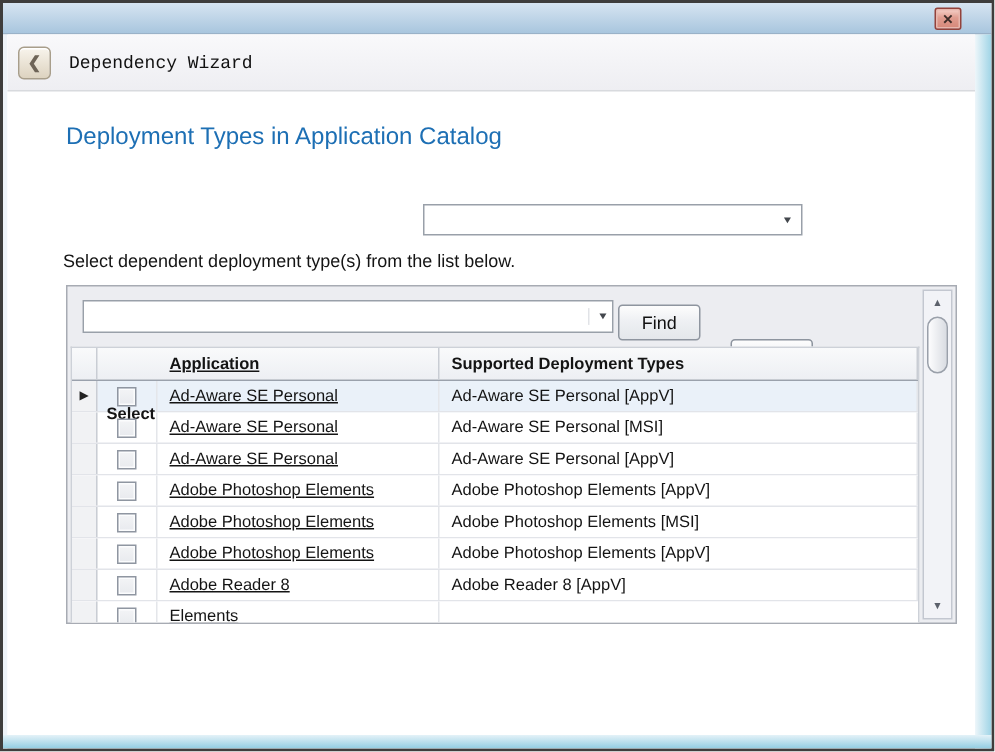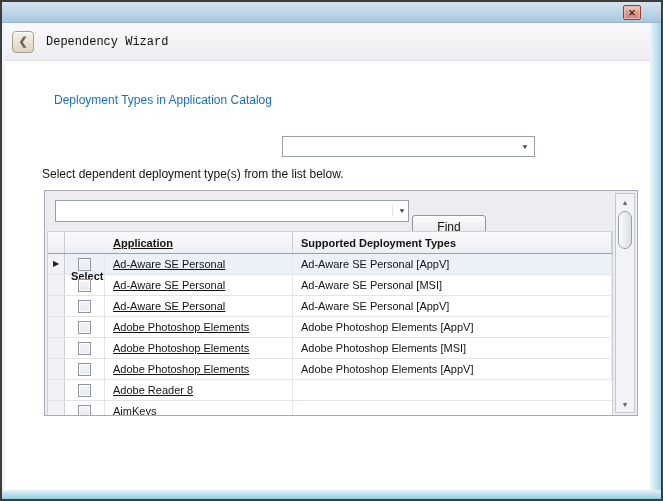--- a/index.html
+++ b/index.html
@@ -29,38 +29,38 @@
   .wizard-header{position:absolute;left:0;top:0;width:100%;height:38px;
     background:linear-gradient(#f9f9fb,#eeeef2);border-bottom:1px solid #d8dade;
     display:flex;align-items:center;padding-left:7px;}
   .back-btn{width:22px;height:22px;border:1px solid #a89e8b;border-radius:4px;
     background:linear-gradient(#f8f4ec,#ddd3c0);box-shadow:inset 0 1px 0 #fff;
     display:flex;align-items:center;justify-content:center;
     color:#6e6457;font-size:11px;font-weight:bold;cursor:pointer;}
   .win-title{margin-left:12px;font-size:12px;color:#111;font-family:Liberation Mono, monospace;}
 
   
-  .page-heading{position:absolute;left:37px;top:58px;margin:12px;
-    font-size:12px;font-weight:400;color:#1d6fb4;}
+  .page-heading{position:absolute;left:37px;top:58px;margin:2px;
+    font-size:16px;font-weight:400;color:#1d6fb4;}
   .group-label{position:absolute;left:37px;top:116px;font-size:12px;line-height:21px;}
   .combo{position:relative;background:#fff;border:1px solid #99a0a9;cursor:pointer;}
   .combo-group{position:absolute;left:277px;top:113px;width:253px;height:21px;}
   .combo-value{position:absolute;left:4px;top:3px;font-size:12px;}
   .combo-arrow{position:absolute;right:5px;top:50%;transform:translateY(-50%) scaleY(.8);
     font-size:8px;color:#43474d;line-height:1;}
   .combo-arrow.separated{border-left:1px solid #e1e3e7;padding-left:5px;right:2px;height:14px;
     display:flex;align-items:center;}
   .list-label{position:absolute;left:37px;top:144px;font-size:12px;}
 
   
   .panel{position:absolute;left:39px;top:167px;width:594px;height:226px;
     background:#ecedf1;border:1px solid #a7abb3;overflow:hidden;}
   .combo-search{position:absolute;left:10px;top:9px;width:354px;height:22px;}
   .btn{font-family:"Liberation Sans",sans-serif;font-size:12px;color:#111;cursor:pointer;}
-  .tool-btn{position:absolute;top:24px;width:74px;height:24px;border:1px solid #8e959f;
+  .tool-btn{position:absolute;top:12px;width:55px;height:24px;border:1px solid #8e959f;
     border-radius:3px;background:linear-gradient(#fdfdfd,#eef0f3 45%,#e4e7eb);}
   .find-btn{left:367px;}
   .clear-btn{left:442px;margin-top:23px;}
 
   
   .grid{position:absolute;left:2px;top:40px;width:566px;height:184px;overflow:hidden;
     border:1px solid #cdd1d8;border-bottom:none;background:#fff;}
   .grid-header{display:flex;height:22px;background:linear-gradient(#f9fafb,#edeff3);
     border-bottom:1px solid #9aa1ac;font-weight:bold;font-size:11px;}
   .grid-header .cell{border-right:1px solid #c9cdd4;display:flex;align-items:center;}
@@ -213,30 +213,31 @@
   </div>
 
   <div class="grid-row">
     <div class="cell c-ind">
       <span class="ind-glyph"></span>
     </div>
     <div class="cell c-sel">
       <span class="checkbox"></span>
     </div>
     <div class="cell c-app">Adobe Reader 8</div>
-  </div>
-
-  <div class="grid-row">
-    <div class="cell c-ind">
-      <span class="ind-glyph"></span>
-    </div>
-    <div class="cell c-sel">
-      <span class="checkbox"></span>
-    </div>
-    <div class="cell c-app">AimKeys</div>
+    <div class="cell c-type">Adobe Reader 8 [AppV]</div>
+  </div>
+
+  <div class="grid-row">
+    <div class="cell c-ind">
+      <span class="ind-glyph"></span>
+    </div>
+    <div class="cell c-sel">
+      <span class="checkbox"></span>
+    </div>
+    <div class="cell c-app">Elements</div>
   </div>
 </div>
       </div>
 
       <div class="vscroll">
         <div class="sb-btn up">
           <span>▲</span>
         </div>
         <div class="sb-thumb"></div>
         <div class="sb-btn down">

